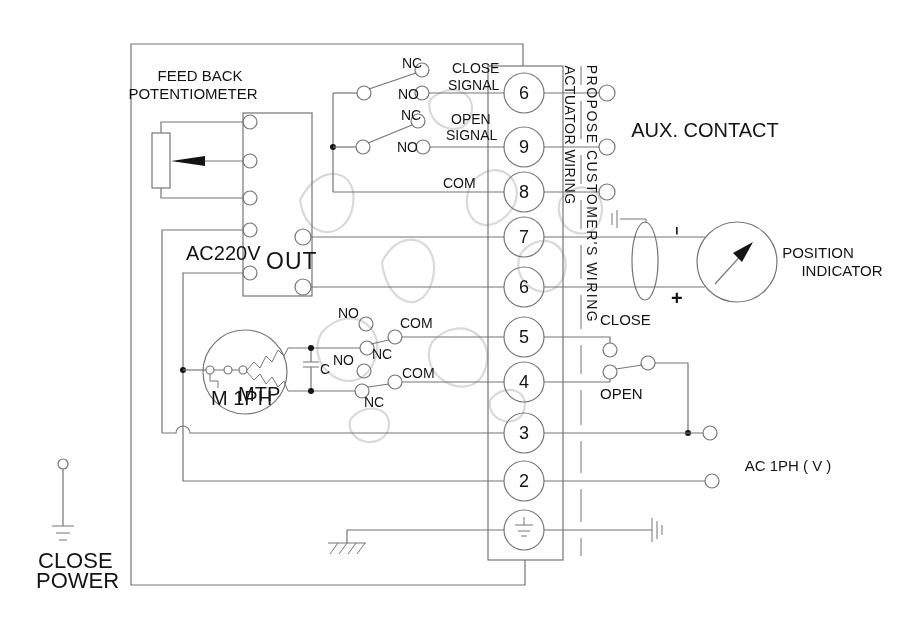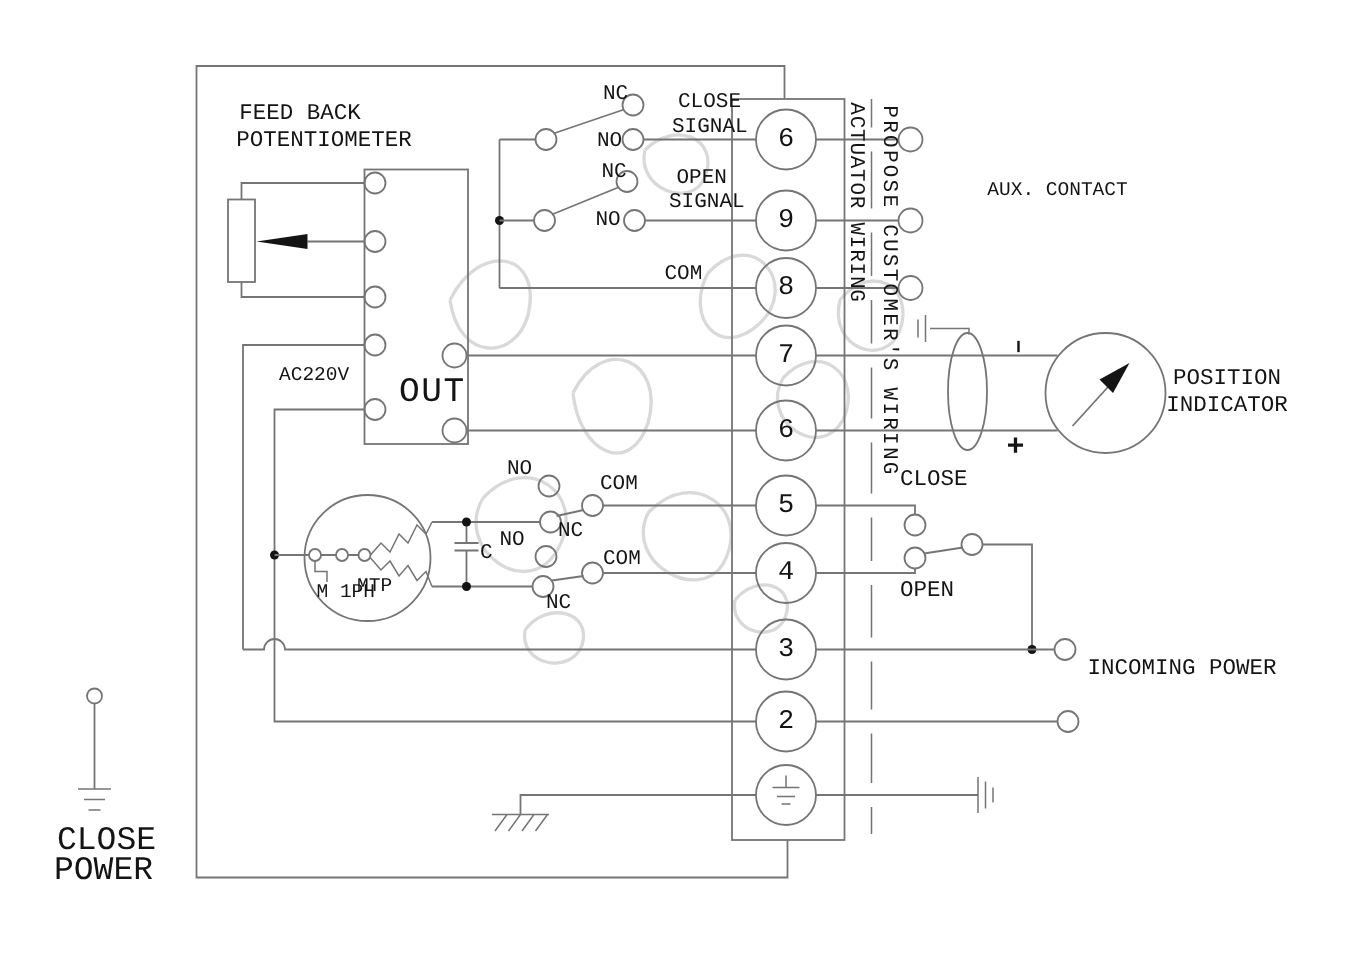--- a/index.html
+++ b/index.html
@@ -3,32 +3,32 @@
 <meta charset="utf-8">
 <style>
   :root{
     --line:#757575;
     --text:#141414;
     --watermark:#d9d9d9;
   }
   html,body{margin:0;padding:0;background:#fff;}
   #stage{
     position:relative;width:900px;height:636px;background:#fff;overflow:hidden;
-    font-family:Liberation Mono, monospace;color:var(--text);
+    font-family:Liberation Sans, sans-serif;color:var(--text);
   }
   #wires{position:absolute;left:0;top:0;}
   .w{stroke:var(--line);stroke-width:1.2;fill:none;}
   .thin{stroke:var(--line);stroke-width:1;fill:none;}
   .dot{fill:var(--text);stroke:none;}
   .blk{fill:var(--text);stroke:none;}
   .wm{stroke:var(--watermark);stroke-width:2.2;fill:none;}
   .lbl{position:absolute;white-space:nowrap;line-height:1.05;color:var(--text);}
   .fs14{font-size:14px;}
   .fs15{font-size:15px;}
-  .fs16{font-size:13px;}
+  .fs16{font-size:20px;}
   .fs18{font-size:18px;}
   .fs22{font-size:22px;}
   .fs23{font-size:23px;letter-spacing:1px;}
   .ctr{text-align:center;}
   .rot{transform:translate(-50%,-50%) rotate(90deg);transform-origin:center center;}
   .sp15{letter-spacing:1.5px;}
   .sp05{letter-spacing:0.5px;}
   .bold{font-weight:bold;}
 </style>
 </head>
@@ -192,21 +192,21 @@
       <path class="thin" d="M328,543 L366,543 M330,554 L338,543 M339,554 L347,543 M348,554 L356,543 M357,554 L365,543"></path>
       <path class="w" d="M544,530 L652,530"></path>
       <path class="thin" d="M652,518 L652,542 M657,521 L657,539 M662,525 L662,535"></path>
       <circle class="w" cx="63" cy="464" r="5"></circle>
       <path class="w" d="M63,469 L63,526"></path>
       <path class="thin" d="M52,526 L74,526 M56,533 L70,533 M59,540 L67,540"></path>
     </g>
   </svg>
 
   <div class="lbl fs15 ctr" style="left:140px;top:68px;width:120px;">FEED BACK</div>
-  <div class="lbl fs15 ctr" style="left:144px;top:86px;width:144px;">POTENTIOMETER</div>
+  <div class="lbl fs15 ctr" style="left:121px;top:86px;width:144px;">POTENTIOMETER</div>
 
   <div class="lbl fs14" style="left:402px;top:56px;">NC</div>
   <div class="lbl fs14" style="left:452px;top:61px;">CLOSE</div>
   <div class="lbl fs14" style="left:448px;top:78px;">SIGNAL</div>
   <div class="lbl fs14" style="left:398px;top:87px;">NO</div>
   <div class="lbl fs14" style="left:401px;top:108px;">NC</div>
   <div class="lbl fs14" style="left:451px;top:112px;">OPEN</div>
   <div class="lbl fs14" style="left:446px;top:128px;">SIGNAL</div>
   <div class="lbl fs14" style="left:397px;top:140px;">NO</div>
   <div class="lbl fs14" style="left:443px;top:176px;">COM</div>
@@ -236,23 +236,23 @@
   <div class="lbl fs18 ctr" style="left:504px;top:328px;width:40px;">5</div>
   <div class="lbl fs18 ctr" style="left:504px;top:373px;width:40px;">4</div>
   <div class="lbl fs18 ctr" style="left:504px;top:424px;width:40px;">3</div>
   <div class="lbl fs18 ctr" style="left:504px;top:472px;width:40px;">2</div>
 
   <div class="lbl fs16 ctr" style="left:625px;top:120px;width:160px;">AUX. CONTACT</div>
 
   <div class="lbl fs15 bold rot" style="left:677px;top:231px;">−</div>
   <div class="lbl bold" style="left:671px;top:288px;font-size:20px;">+</div>
   <div class="lbl fs15 ctr" style="left:772px;top:245px;width:92px;">POSITION</div>
-  <div class="lbl fs15 ctr" style="left:772px;top:263px;width:92px;text-align:center;">INDICATOR</div>
+  <div class="lbl fs15 ctr" style="left:796px;top:263px;width:92px;text-align:center;">INDICATOR</div>
 
   <div class="lbl fs15" style="left:600px;top:312px;">CLOSE</div>
   <div class="lbl fs15" style="left:600px;top:386px;">OPEN</div>
 
-  <div class="lbl fs15 ctr" style="left:712px;top:438px;width:152px;">INCOMING POWER</div>
+  <div class="lbl fs15 ctr" style="left:712px;top:458px;width:152px;">AC 1PH ( V )</div>
 
   <div class="lbl fs22" style="left:38px;top:549px;">CLOSE</div>
   <div class="lbl fs22" style="left:36px;top:569px;">POWER</div>
 
 </div>
 
 </body></html>

